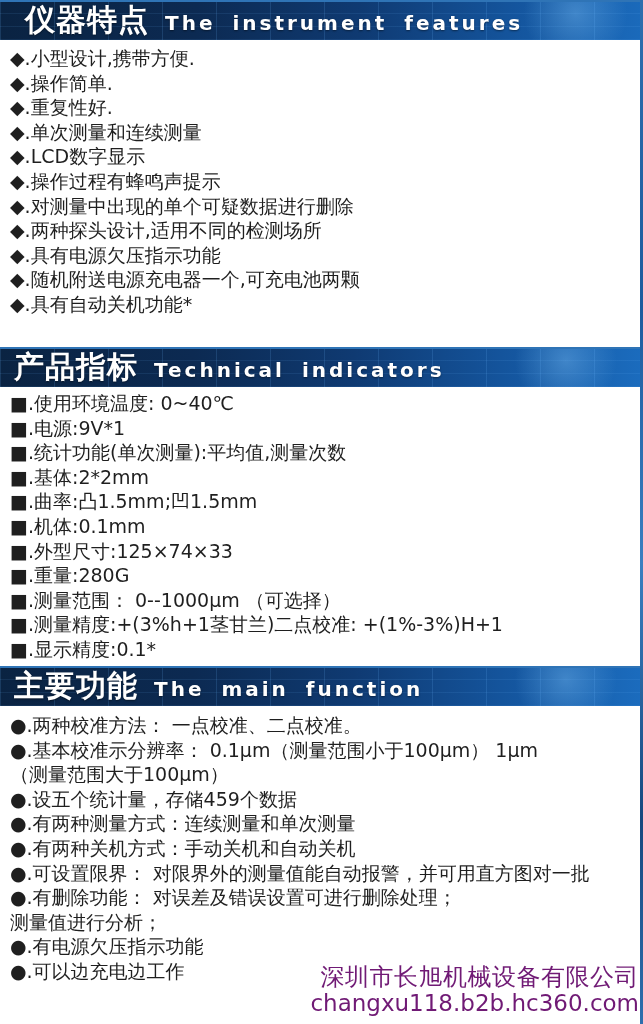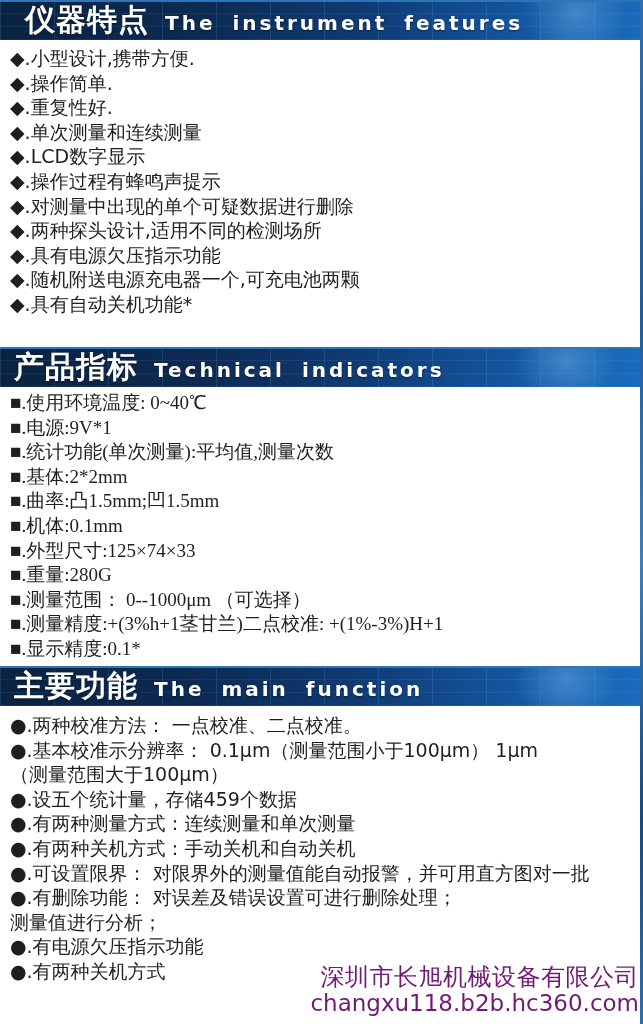--- a/index.html
+++ b/index.html
@@ -77,21 +77,21 @@
       <div class="line">◆.两种探头设计,适用不同的检测场所</div>
       <div class="line">◆.具有电源欠压指示功能</div>
       <div class="line">◆.随机附送电源充电器一个,可充电池两颗</div>
       <div class="line">◆.具有自动关机功能*</div>
     </div>
 
   <div class="band" style="top:347px;">
     <span class="zh">产品指标</span>
     <span class="en">Technical indicators</span>
   </div>
-  <div class="list" style="top:391px;font-family:Liberation Serif, serif;">
+  <div class="list" style="top:391px;">
       <div class="line">■.使用环境温度: 0~40℃</div>
       <div class="line">■.电源:9V*1</div>
       <div class="line">■.统计功能(单次测量):平均值,测量次数</div>
       <div class="line">■.基体:2*2mm</div>
       <div class="line">■.曲率:凸1.5mm;凹1.5mm</div>
       <div class="line">■.机体:0.1mm</div>
       <div class="line">■.外型尺寸:125×74×33</div>
       <div class="line">■.重量:280G</div>
       <div class="line">■.测量范围： 0--1000μm （可选择）</div>
       <div class="line">■.测量精度:+(3%h+1茎甘兰)二点校准: +(1%-3%)H+1</div>
@@ -106,21 +106,21 @@
       <div class="line">●.两种校准方法： 一点校准、二点校准。</div>
       <div class="line">●.基本校准示分辨率： 0.1μm（测量范围小于100μm） 1μm</div>
       <div class="line">（测量范围大于100μm）</div>
       <div class="line">●.设五个统计量，存储459个数据</div>
       <div class="line">●.有两种测量方式：连续测量和单次测量</div>
       <div class="line">●.有两种关机方式：手动关机和自动关机</div>
       <div class="line">●.可设置限界： 对限界外的测量值能自动报警，并可用直方图对一批</div>
       <div class="line">●.有删除功能： 对误差及错误设置可进行删除处理；</div>
       <div class="line">测量值进行分析；</div>
       <div class="line">●.有电源欠压指示功能</div>
-      <div class="line">●.有两种关机方式</div>
+      <div class="line">●.可以边充电边工作</div>
     </div>
 
   <div class="watermark">
     <div class="wm-zh">深圳市长旭机械设备有限公司</div>
     <div class="wm-en">changxu118.b2b.hc360.com</div>
   </div>
 
   <div class="edge-strip"></div>
 </div>
 

